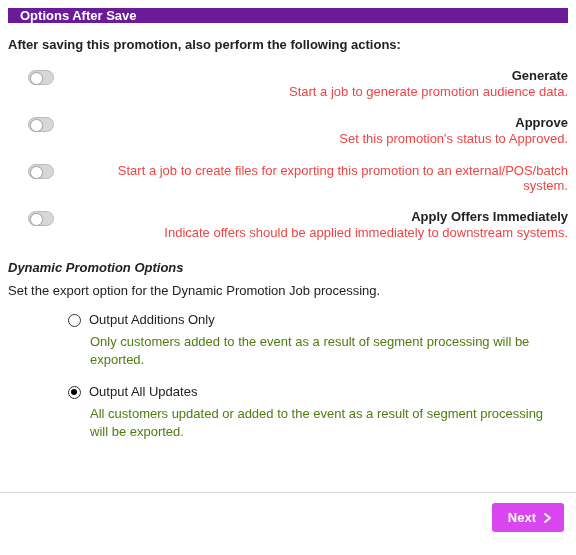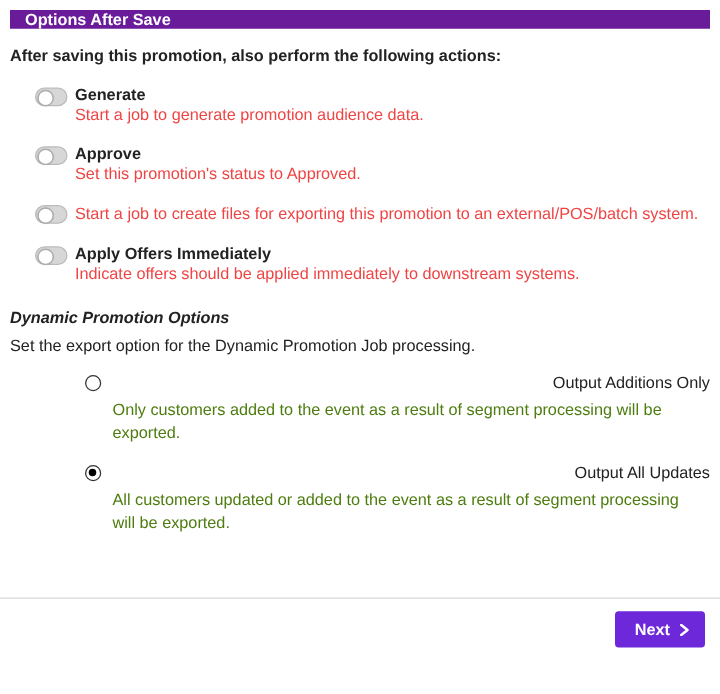--- a/index.html
+++ b/index.html
@@ -45,22 +45,23 @@
   left: 1px;
   top: 1px;
   width: 11px;
   height: 11px;
   background: #fff;
   border-radius: 50%;
   border: 1px solid #aaa;
   box-shadow: 0 0 1px rgba(0,0,0,0.2);
 }
 .toggle-text {
-  margin-left: 6px;
+  margin-left: 26px;
   flex: 1;
+  text-align: right;
 }
 .toggle-title {
   font-weight: 700;
   font-size: 13px;
 }
 .toggle-desc {
   font-size: 13px;
   color: #ef4444;
   margin-top: 1px;
 }
@@ -71,21 +72,20 @@
   font-style: italic;
 }
 .section-sub {
   padding: 4px 8px 10px 8px;
   font-size: 13px;
 }
 .radio-row {
   display: flex;
   align-items: flex-start;
   padding: 4px 8px 4px 68px;
-  justify-content: space-between;
 }
 .radio {
   width: 13px;
   height: 13px;
   border: 1.5px solid #333;
   border-radius: 50%;
   flex-shrink: 0;
   margin-top: 2px;
   position: relative;
   cursor: pointer;
@@ -112,21 +112,21 @@
   line-height: 1.35;
 }
 .footer {
   border-top: 1px solid #d9d9d9;
   margin-top: 40px;
   padding: 10px 12px;
   display: flex;
   justify-content: flex-end;
 }
 .next-btn {
-  background: #6d28d9;
+  background: #d946ef;
   color: #fff;
   border: none;
   padding: 7px 12px 7px 16px;
   font-size: 13px;
   font-weight: 600;
   border-radius: 3px;
   display: flex;
   align-items: center;
   cursor: pointer;
 }

